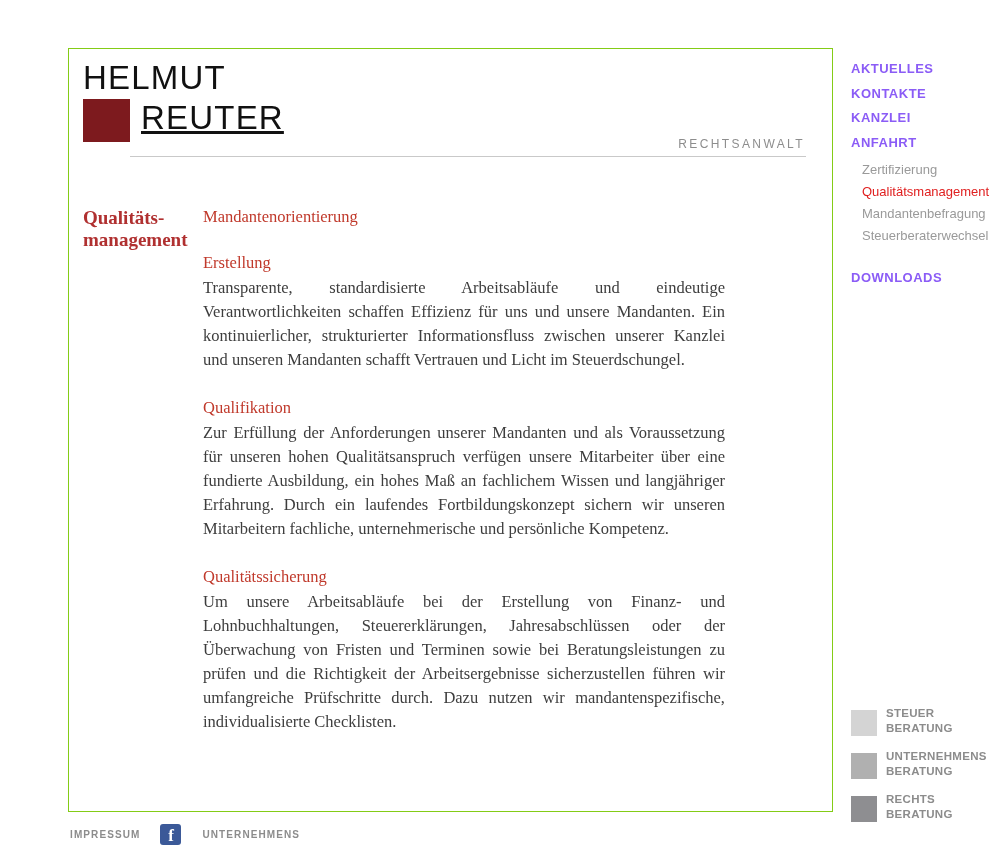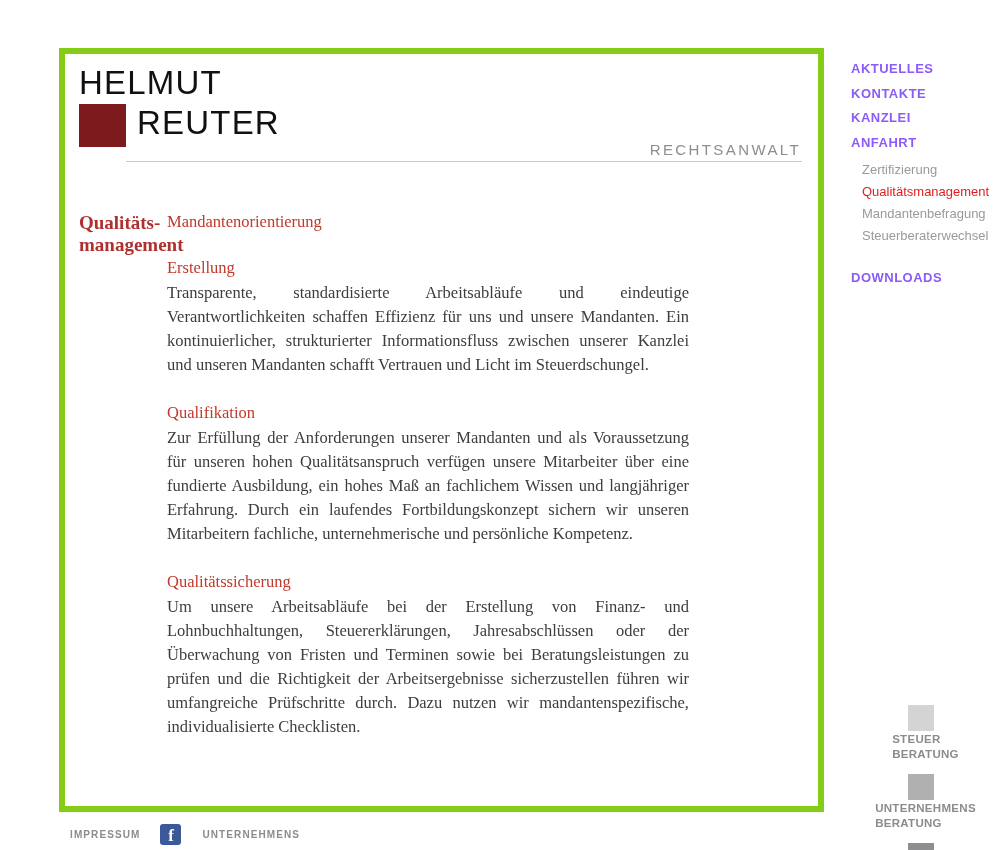--- a/index.html
+++ b/index.html
@@ -12,25 +12,25 @@
     width: 1000px;
     height: 850px;
     position: relative;
     font-family: "Liberation Sans", sans-serif;
     overflow: hidden;
   }
 
   
   #content-panel {
     position: absolute;
-    left: 59px;
+    left: 68px;
     top: 48px;
     width: 765px;
     height: 764px;
-    border: 6px solid #84cc16;
+    border: 1px solid #84cc16;
     background: #ffffff;
   }
 
   
   #site-header {
     position: absolute;
     left: 14px;
     top: 10px;
     width: 737px;
     height: 100px;
@@ -58,33 +58,34 @@
   }
   .logo-line2 {
     font-family: "Liberation Sans", sans-serif;
     font-size: 33px;
     font-weight: 400;
     letter-spacing: 1.2px;
     color: #111111;
     line-height: 38px;
     margin: 0;
     padding-left: 11px;
+    text-decoration: underline;
   }
   #header-rule-row {
     position: absolute;
     left: 61px;
     top: 88px;
     width: 676px;
     display: flex;
     flex-direction: column;
     align-items: flex-end;
   }
   .header-tagline {
     font-family: "Liberation Sans", sans-serif;
-    font-size: 15px;
+    font-size: 12px;
     letter-spacing: 2.4px;
     color: #8d8d8d;
     line-height: 15px;
     padding-right: 1px;
   }
   .header-rule {
     width: 100%;
     height: 1px;
     background: #c9c9c9;
     margin-top: 4px;
@@ -102,21 +103,21 @@
     left: 0px;
     top: 0px;
     width: 165px;
     font-family: "Liberation Serif", serif;
     font-weight: bold;
     font-size: 19px;
     line-height: 22px;
     color: #b03030;
   }
   #article-body {
-    margin-left: 88px;
+    margin-left: 120px;
     width: 522px;
   }
   .section { margin-bottom: 26px; }
   .section:last-child { margin-bottom: 0; }
   .section-heading {
     font-family: "Liberation Serif", serif;
     font-size: 16.5px;
     font-weight: 400;
     color: #c0392b;
     line-height: 20px;
@@ -167,23 +168,22 @@
 
   
   #service-badges {
     position: absolute;
     left: 851px;
     top: 705px;
     width: 149px;
   }
   .badge-row {
     display: flex;
-    align-items: center;
+    align-items: flex-end;
     margin-bottom: 12px;
-    flex-direction: column;
   }
   .badge-row:last-child { margin-bottom: 16px; }
   .badge-swatch {
     width: 26px;
     height: 26px;
     flex: 0 0 auto;
     margin-right: 9px;
   }
   .badge-label {
     font-family: "Liberation Sans", sans-serif;

